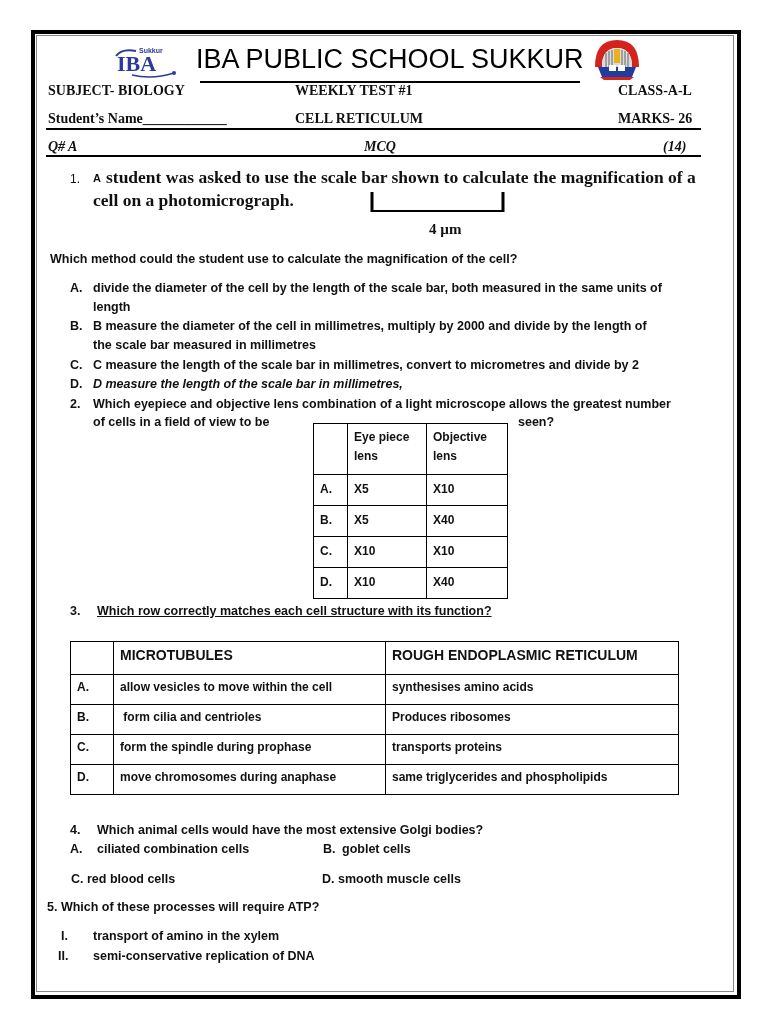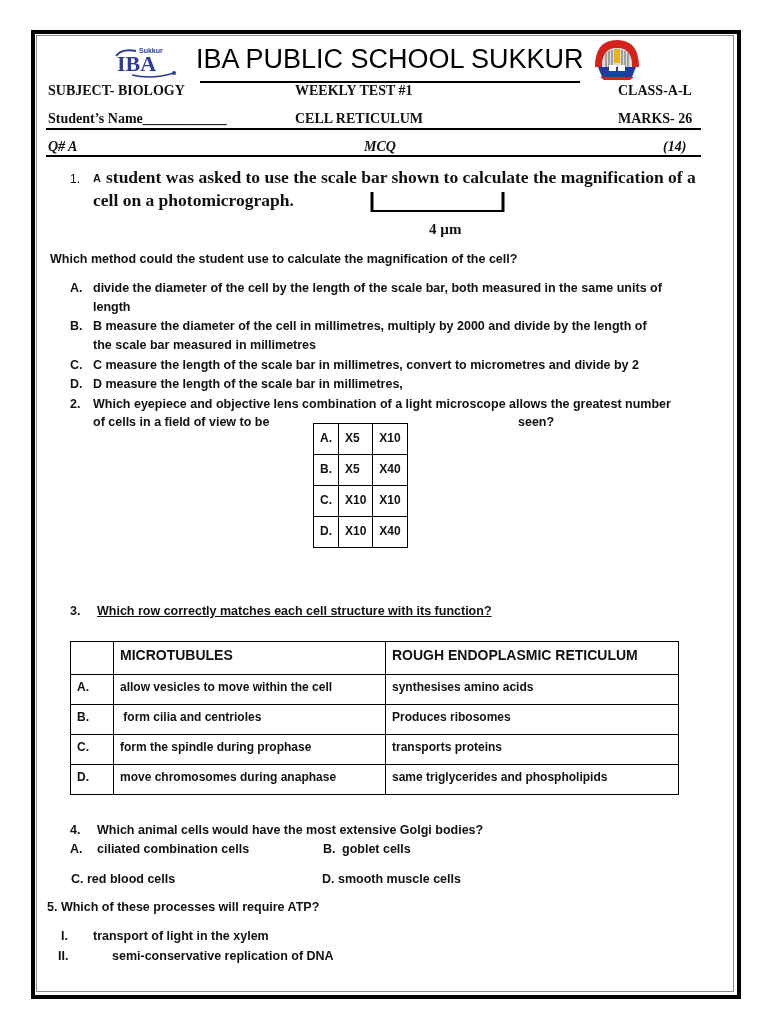--- a/index.html
+++ b/index.html
@@ -103,29 +103,34 @@
 <div class="abs q-text" style="left:93px; top:300px;">length</div>
 
 <div class="abs q-text" style="left:70px; top:319px;">B.</div>
 <div class="abs q-text" style="left:93px; top:319px;">B measure the diameter of the cell in millimetres, multiply by 2000 and divide by the length of</div>
 <div class="abs q-text" style="left:93px; top:338px;">the scale bar measured in millimetres</div>
 
 <div class="abs q-text" style="left:70px; top:358px;">C.</div>
 <div class="abs q-text" style="left:93px; top:358px;">C measure the length of the scale bar in millimetres, convert to micrometres and divide by 2</div>
 
 <div class="abs q-text" style="left:70px; top:377px;">D.</div>
-<div class="abs q-text" style="left:93px; top:377px;">D measure the length of the scale bar in millimetres,</div>
+<div class="abs q-text" style="left:93px; top:377px;font-style:italic;">D measure the length of the scale bar in millimetres,</div>
 
 <div class="abs q-text" style="left:70px; top:397px;">2.</div>
 <div class="abs q-text" style="left:93px; top:397px;">Which eyepiece and objective lens combination of a light microscope allows the greatest number</div>
 <div class="abs q-text" style="left:93px; top:415px;">of cells in a field of view to be</div>
 <div class="abs q-text" style="left:518px; top:415px;">seen?</div>
 
 <table class="t1">
   <tbody>
+      <tr class="h">
+    <td class="c0"></td>
+    <td class="c1">Eye piece<br>lens</td>
+    <td class="c2">Objective<br>lens</td>
+  </tr>
   <tr class="r">
     <td>A.</td>
     <td>X5</td>
     <td>X10</td>
   </tr>
   <tr class="r">
     <td>B.</td>
     <td>X5</td>
     <td>X40</td>
   </tr>
@@ -181,15 +186,15 @@
 <div class="abs q-text" style="left:97px; top:842px;">ciliated combination cells</div>
 <div class="abs q-text" style="left:323px; top:842px;">B.</div>
 <div class="abs q-text" style="left:342px; top:842px;">goblet cells</div>
 <div class="abs q-text" style="left:71px; top:872px;">C.</div>
 <div class="abs q-text" style="left:87px; top:872px;">red blood cells</div>
 <div class="abs q-text" style="left:322px; top:872px;">D.</div>
 <div class="abs q-text" style="left:338px; top:872px;">smooth muscle cells</div>
 
 <div class="abs q-text" style="left:47px; top:900px;">5. Which of these processes will require ATP?</div>
 <div class="abs q-text" style="left:61px; top:929px;">I.</div>
-<div class="abs q-text" style="left:93px; top:929px;">transport of light in the xylem</div>
+<div class="abs q-text" style="left:93px; top:929px;">transport of amino in the xylem</div>
 <div class="abs q-text" style="left:58px; top:949px;">II.</div>
-<div class="abs q-text" style="left:93px; top:949px;margin-left:19px;">semi-conservative replication of DNA</div>
+<div class="abs q-text" style="left:93px; top:949px;">semi-conservative replication of DNA</div>
 
 </body></html>

